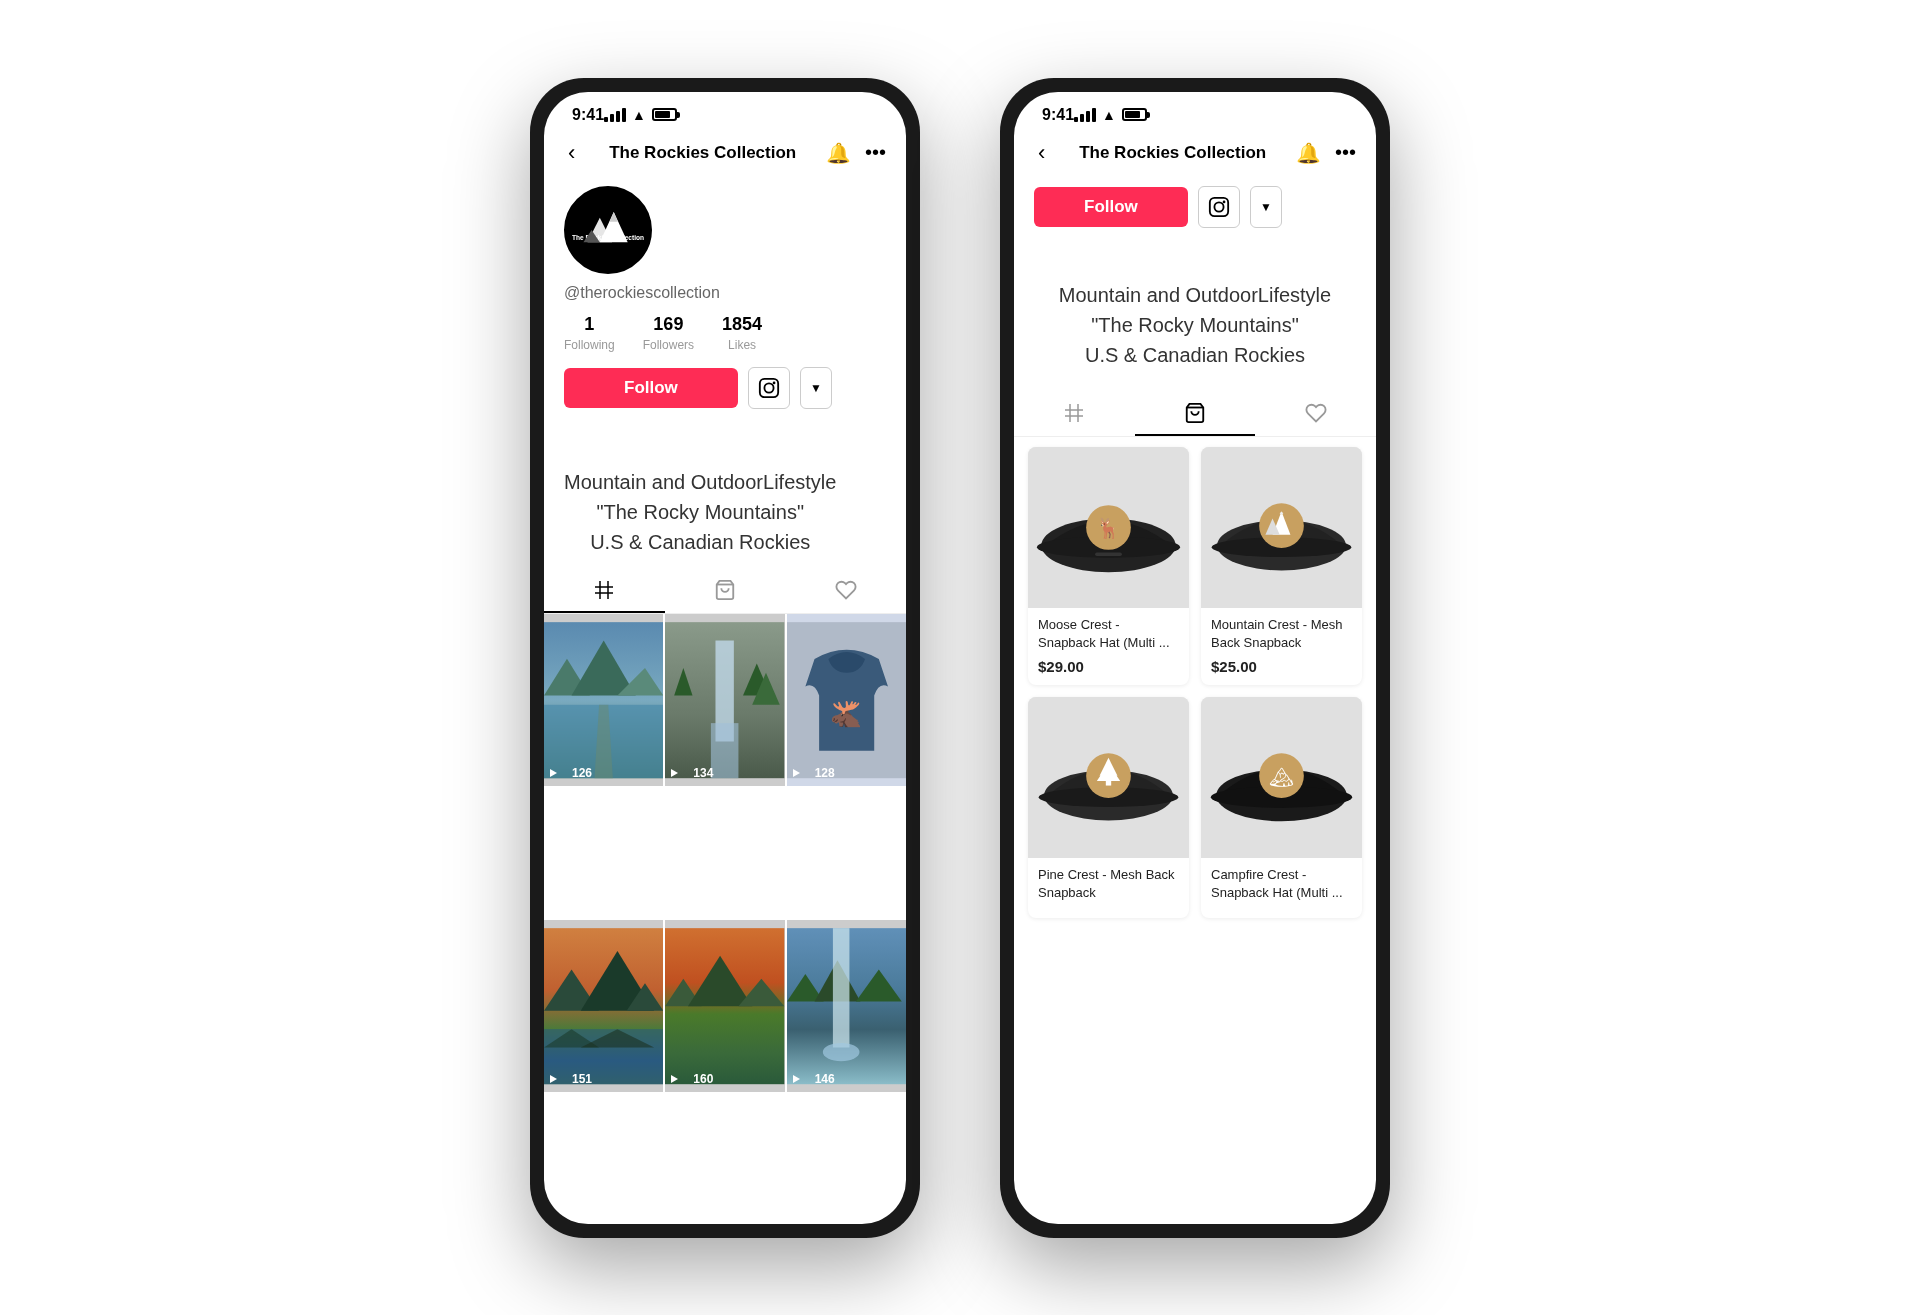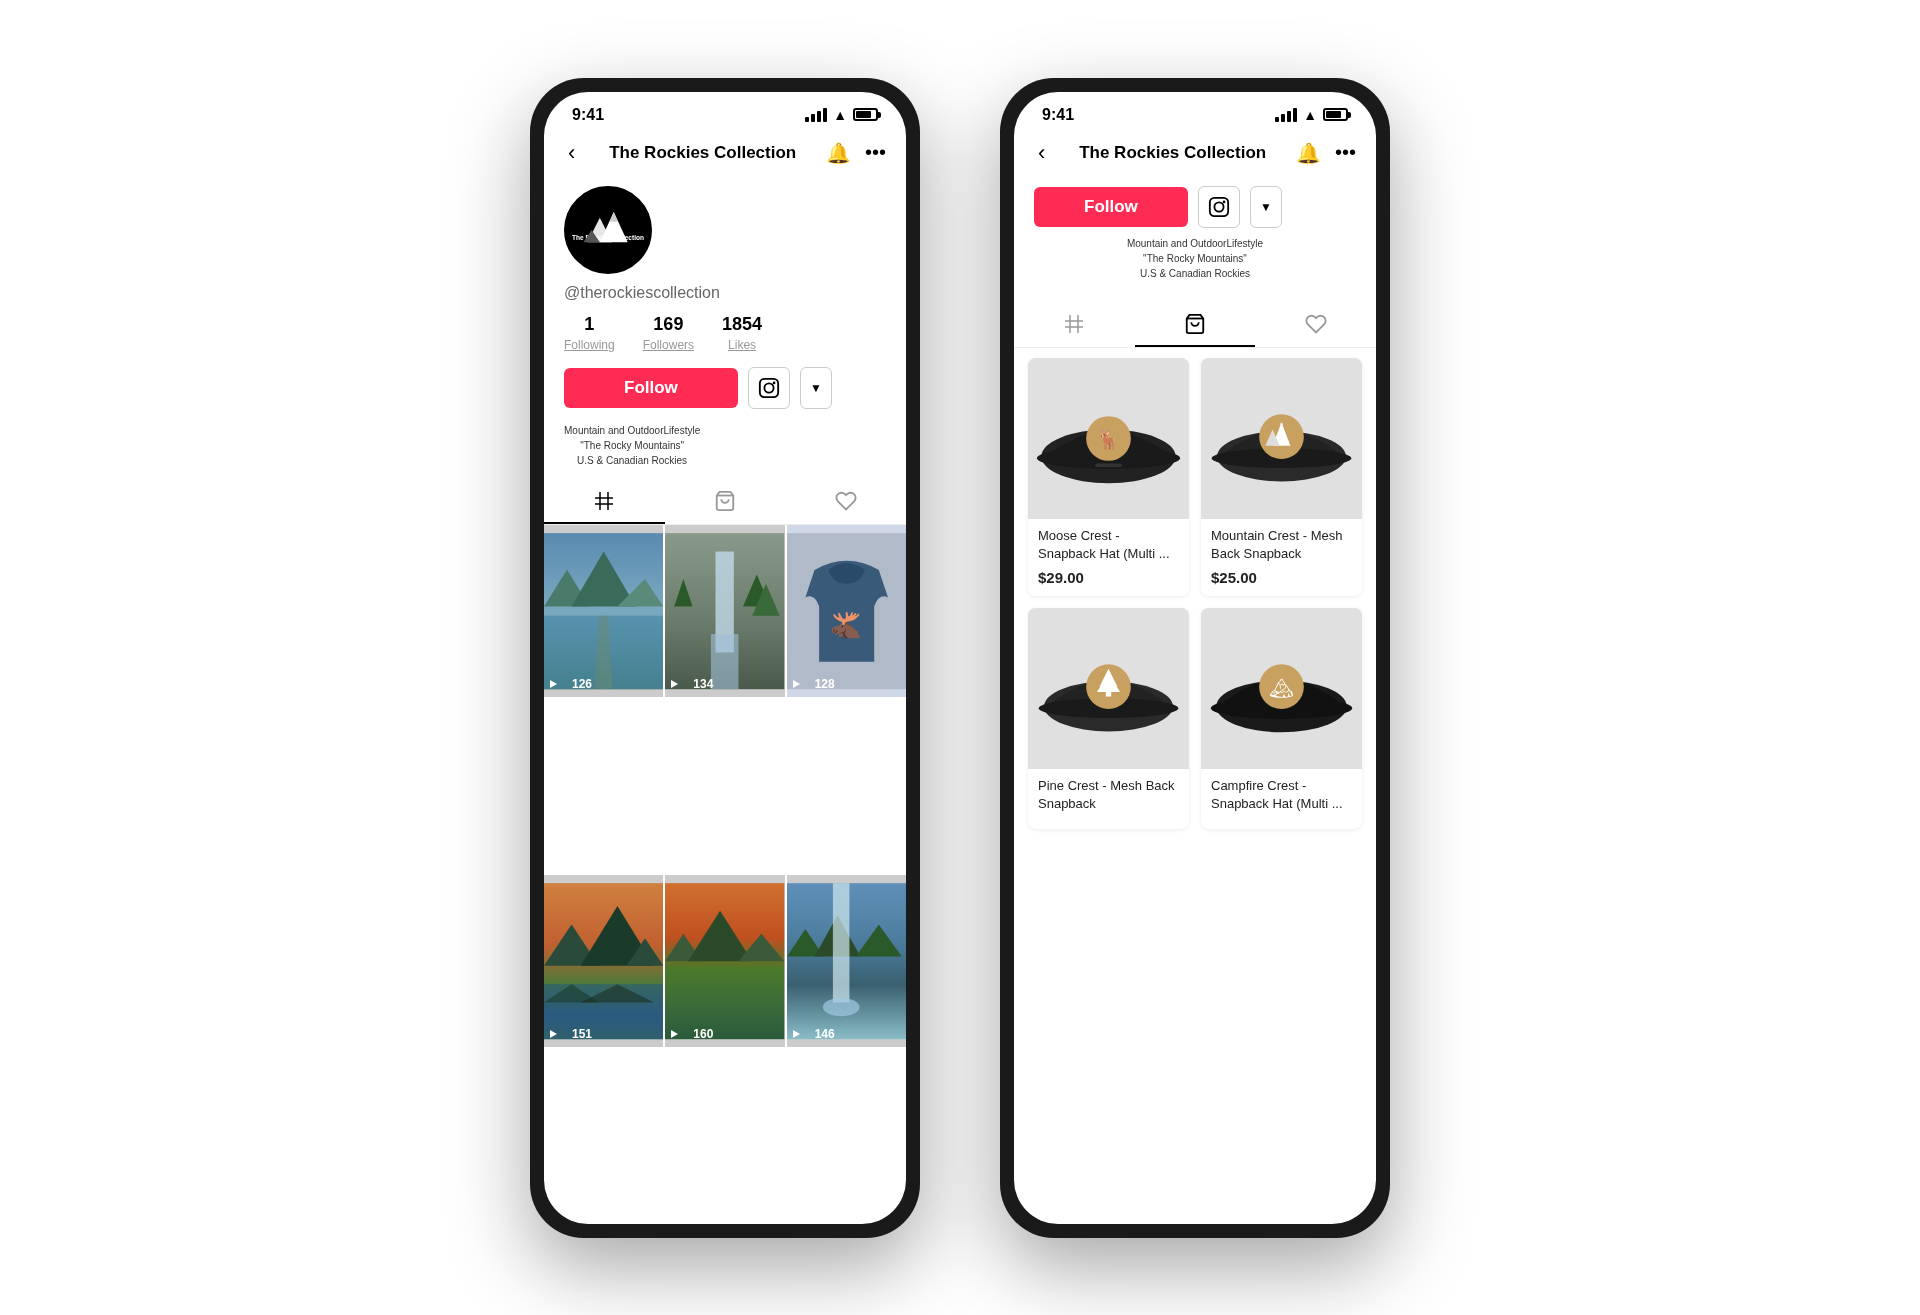--- a/index.html
+++ b/index.html
@@ -36,21 +36,21 @@
       height: 100%;
       background: #ffffff;
       border-radius: 44px;
       overflow: hidden;
       display: flex;
       flex-direction: column;
     }
     
     .status-bar {
       display: flex;
-      justify-content: space-between;
+      justify-content: flex-start;
       align-items: center;
       padding: 14px 28px 4px;
       font-size: 15px;
       font-weight: 600;
       flex-shrink: 0;
     }
     .status-time { font-size: 16px; font-weight: 700; }
     .status-icons { display: flex; align-items: center; gap: 6px; }
     .signal-bars { display: flex; align-items: flex-end; gap: 2px; }
     .signal-bar { width: 4px; background: #000; border-radius: 1px; }
@@ -131,21 +131,21 @@
       color: #666;
       margin-bottom: 12px;
     }
     .stats-row {
       display: flex;
       gap: 28px;
       margin-bottom: 14px;
     }
     .stat-item { text-align: center; }
     .stat-number { font-size: 18px; font-weight: 700; color: #000; display: block; }
-    .stat-label { font-size: 12px; color: #999; text-decoration: underline; }
+    .stat-label { font-size: 12px; color: #999; }
 
     .action-row {
       display: flex;
       align-items: center;
       gap: 10px;
       margin-bottom: 14px;
     }
     .follow-btn {
       background: #fe2c55;
       color: #fff;
@@ -172,24 +172,25 @@
       border-radius: 6px;
       display: flex;
       align-items: center;
       justify-content: center;
       cursor: pointer;
       font-size: 12px;
     }
 
     .bio-text {
       text-align: center;
-      font-size: 10px;
+      font-size: 20px;
       color: #333;
       line-height: 1.5;
       margin-bottom: 12px;
+      margin-top: 44px;
     }
 
     
     .tabs-row {
       display: flex;
       border-bottom: 1px solid #eee;
       width: 100%;
       flex-shrink: 0;
     }
     .tab-item {

